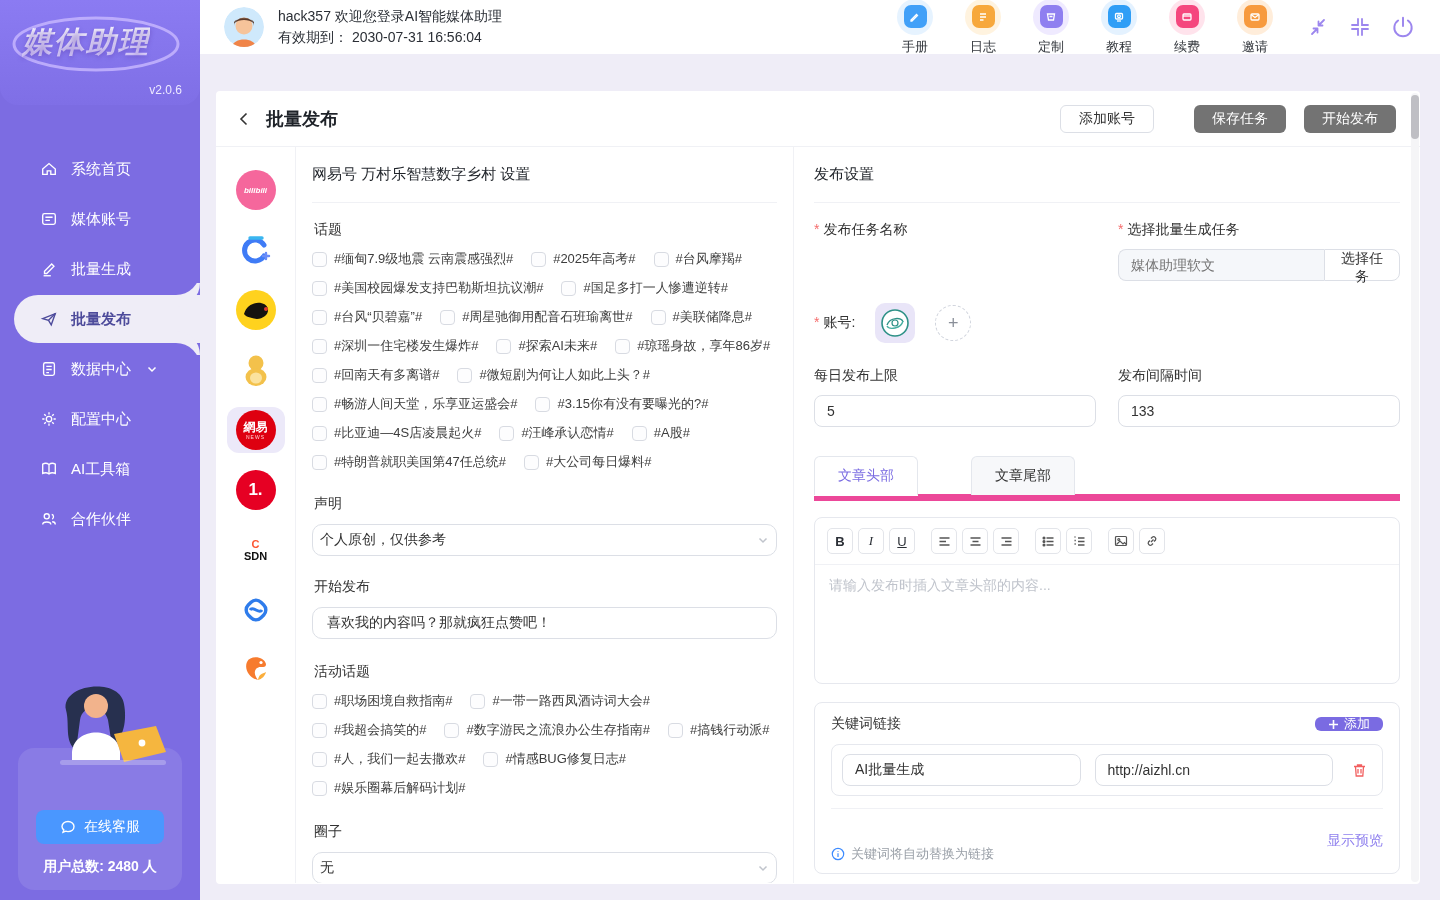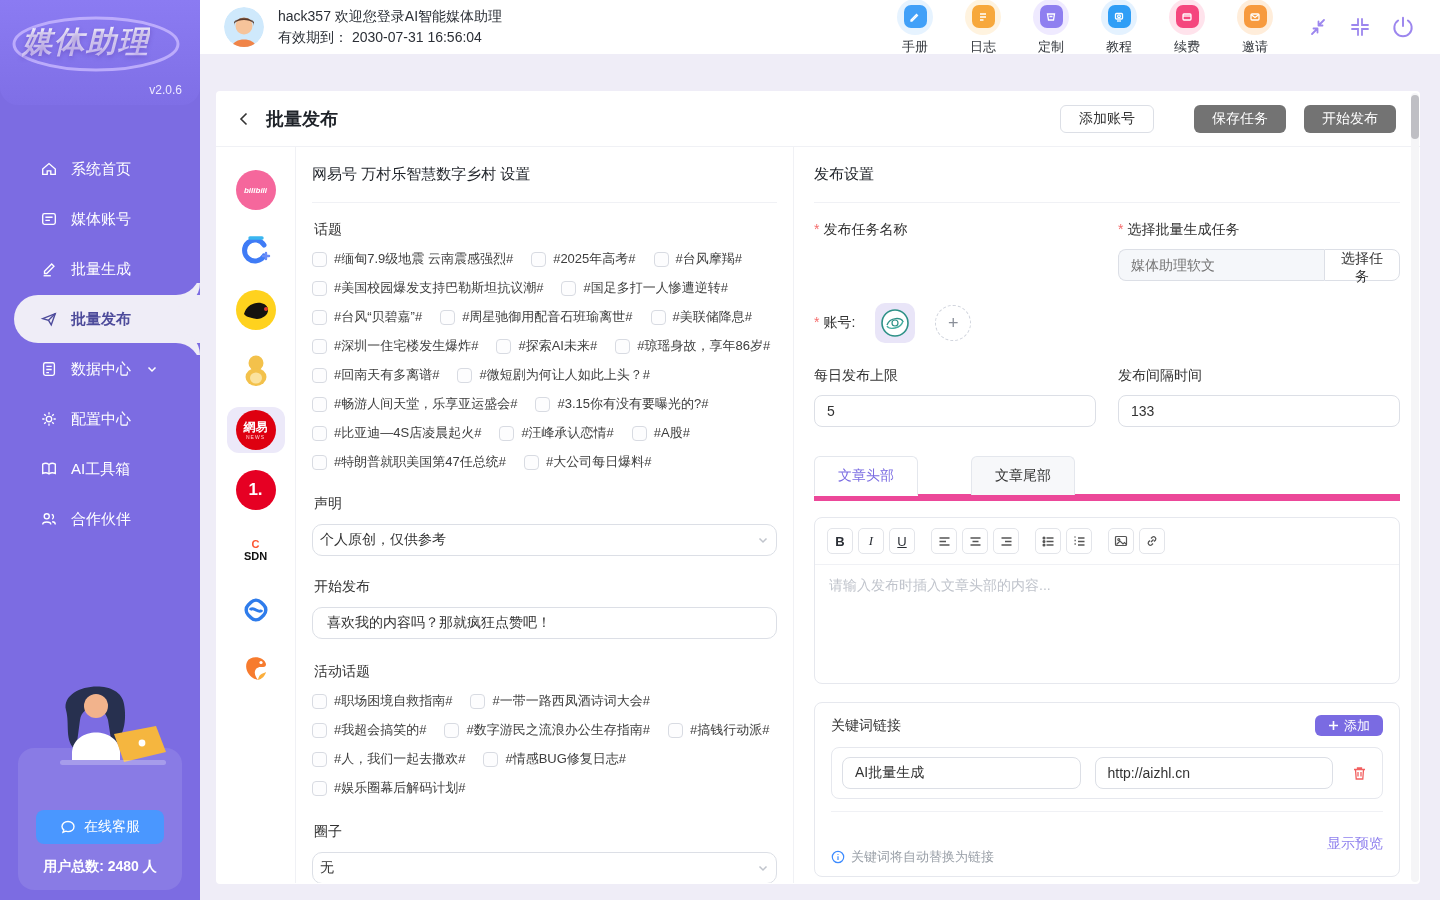--- a/index.html
+++ b/index.html
@@ -106,21 +106,21 @@
   .tb-btn { width:26px; height:26px; border:1px solid #E3E5EA; border-radius:5px; background:#fff; display:flex; align-items:center;
     justify-content:center; font-size:13px; color:#2b2f36; cursor:pointer; font-family:inherit; }
   .tb-btn.b { font-weight:800; }
   .tb-btn.i { font-style:italic; font-family:"Liberation Serif", serif; }
   .tb-btn.u { text-decoration:underline; }
   .editor-body { height:118px; padding:12px 14px; font-size:14px; color:#C0C4CC; }
 
   .keyword-box { border:1px solid #E6E8EE; border-radius:8px; margin-top:18px; padding:12px 16px 10px; }
   .kw-head { display:flex; align-items:center; justify-content:space-between; }
   .kw-label { font-size:14px; color:#333; }
-  .kw-add { background:#7A6BE2; color:#fff; border:none; border-radius:6px; height:21px; padding:0 13px; font-size:13px;
+  .kw-add { background:#7A6BE2; color:#fff; border:none; border-radius:6px; height:14px; padding:0 13px; font-size:13px;
     display:flex; align-items:center; gap:5px; cursor:pointer; font-family:inherit; }
   .kw-row { display:flex; align-items:center; gap:14px; border:1px solid #E6E8EE; border-radius:8px; padding:9px 10px; margin-top:11px; }
   .kw-input { flex:1; height:32px; border:1px solid #DCDFE6; border-radius:8px; padding:0 12px; font-size:14px; color:#333; outline:none; font-family:inherit; }
   .kw-trash { background:none; border:none; cursor:pointer; display:flex; padding:0 4px; }
   .kw-foot { display:flex; align-items:center; justify-content:space-between; border-top:1px solid #F0F1F5; margin-top:12px; padding-top:10px; }
   .kw-note { display:flex; align-items:center; gap:6px; font-size:13px; color:#9AA0A8;margin-top:26px; }
   .kw-preview { font-size:14px; color:#8F80EE; cursor:pointer; }
 
   .sb-track { position:absolute; top:2px; right:1px; bottom:2px; width:8px; background:#F5F5F7; border-radius:4px; }
   .sb-thumb { position:absolute; top:2px; left:0; width:8px; height:44px; background:#BFBFC4; border-radius:4px; }

